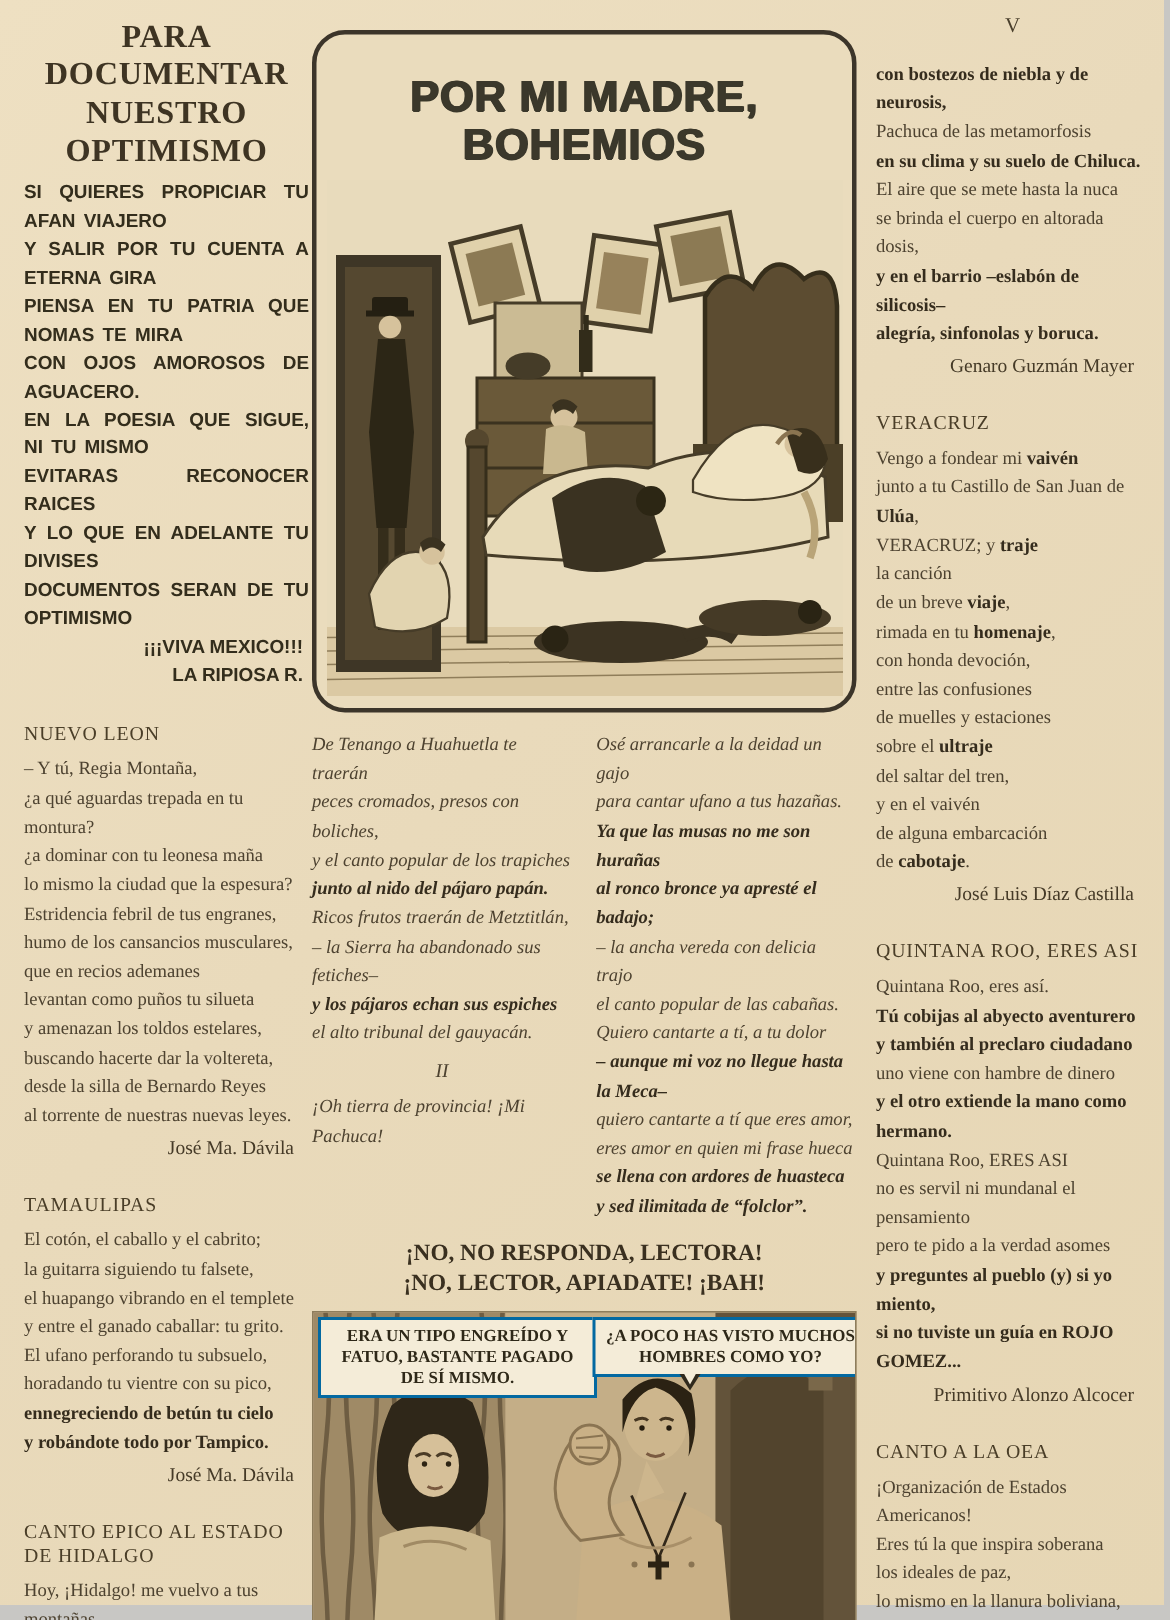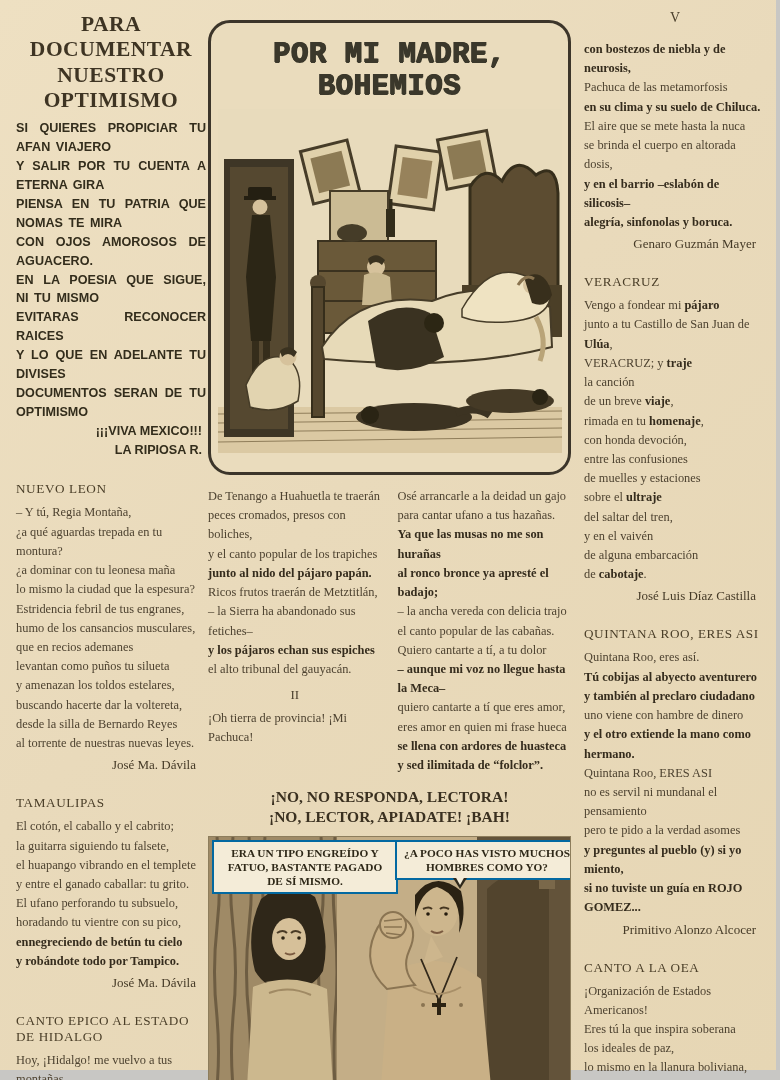--- a/index.html
+++ b/index.html
@@ -32,27 +32,27 @@
   .intro .pl{font-family:"Liberation Sans", sans-serif;font-weight:700;
     font-size:12.6px;line-height:1.5;color:#332d1c;text-align:justify;word-spacing:2px;}
   .viva .pl{font-family:"Liberation Sans", sans-serif;font-weight:700;
     font-size:12.6px;color:#332d1c;text-align:right;padding-right:4px;line-height:1.5;}
   .pagenum{position:absolute;left:14px;top:1081px;font-size:18px;color:#40372a;letter-spacing:1px;}
 
   
   .frame{margin-top:20px;border:3.5px solid #3c352a;border-radius:22px;
     height:455px;box-sizing:border-box;overflow:hidden;background:#ead
 b;background:#eadcbd;}
-  .feat-title{margin-top:16px;text-align:center;font-family:Liberation Mono, monospace;
+  .feat-title{margin-top:27px;text-align:center;font-family:Liberation Sans, sans-serif;
     font-weight:900;font-size:29px;line-height:1.1;color:#3b382b;letter-spacing:.5px;
     text-shadow:.7px 0 currentColor,-.7px 0 currentColor,0 .5px currentColor;}
   .illus{display:block;margin:6px auto 0 auto;}
 
   
-  .two-cols{display:flex;gap:16px;margin-top:12px;}
+  .two-cols{display:flex;gap:16px;margin-top:12px;font-style:italic;}
   .two-cols>div{flex:1;min-width:0;}
   .numeral{text-align:center;font-size:13px;margin:8px 0 6px;color:#4d4230;}
   .callout{margin:12px 0 8px;text-align:center;font-weight:bold;font-size:15.5px;
     color:#3a3020;line-height:1.3;}
 
   
   .photo{position:relative;width:363px;height:252px;margin-top:4px;
     border:1px solid #8d7d5c;box-sizing:border-box;background:#b7a17c;overflow:hidden;}
   .cap{position:absolute;background:#f4ecd8;border:2px solid #0369a1;
     font-family:"Liberation Serif", serif;font-weight:bold;font-size:11.3px;
@@ -337,21 +337,21 @@
           <div class="pl"><span>se brinda el cuerpo en altorada dosis,</span></div>
           <div class="pl"><span class="bold">y en el barrio –eslabón de silicosis–</span></div>
           <div class="pl"><span class="bold">alegría, sinfonolas y boruca.</span></div>
         </div>
       <div class="byline">Genaro Guzmán Mayer</div>
     </div>
 
     <div class="sec">
       <div class="sec-h">VERACRUZ</div>
       <div>
-          <div class="pl"><span>Vengo a fondear mi </span><span class="bold">pájaro</span></div>
+          <div class="pl"><span>Vengo a fondear mi </span><span class="bold">vaivén</span></div>
           <div class="pl"><span>junto a tu Castillo de San Juan de </span><span class="bold">Ulúa</span><span>,</span></div>
           <div class="pl"><span>VERACRUZ; y </span><span class="bold">traje</span></div>
           <div class="pl"><span>la canción</span></div>
           <div class="pl"><span>de un breve </span><span class="bold">viaje</span><span>,</span></div>
           <div class="pl"><span>rimada en tu </span><span class="bold">homenaje</span><span>,</span></div>
           <div class="pl"><span>con honda devoción,</span></div>
           <div class="pl"><span>entre las confusiones</span></div>
           <div class="pl"><span>de muelles y estaciones</span></div>
           <div class="pl"><span>sobre el </span><span class="bold">ultraje</span></div>
           <div class="pl"><span>del saltar del tren,</span></div>

